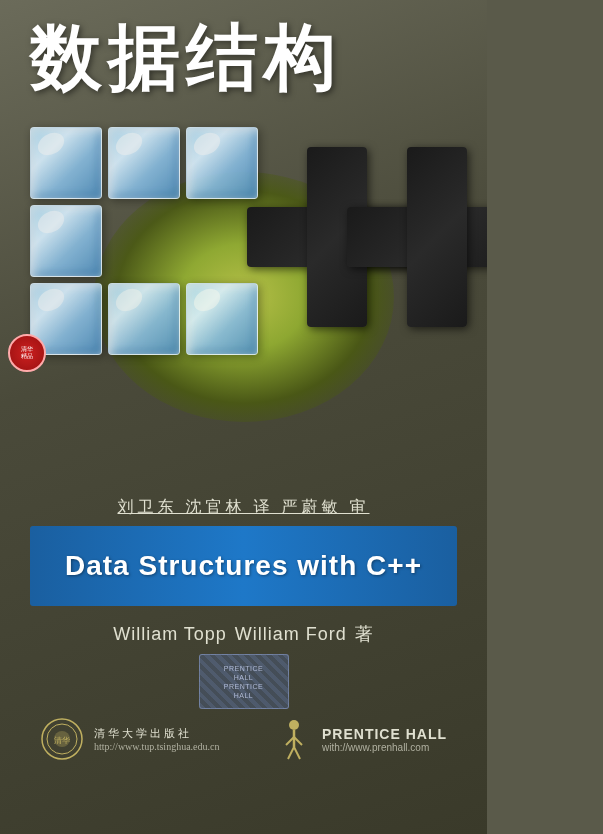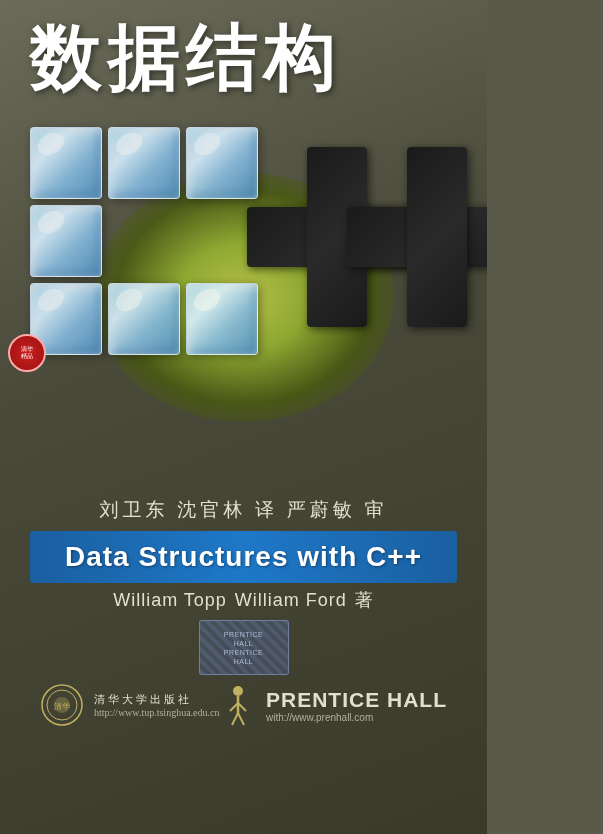--- a/index.html
+++ b/index.html
@@ -158,33 +158,34 @@
     .translators-row {
       display: flex;
       align-items: center;
       justify-content: center;
       gap: 20px;
       margin-bottom: 8px;
     }
 
     .translator-text {
       color: #e0e0d0;
-      font-size: 19px;
+      font-size: 16px;
       font-family: "SimSun", "STSong", serif;
       letter-spacing: 4px;
+      text-decoration: underline;
     }
 
     
     .blue-banner {
       width: 100%;
       background: linear-gradient(90deg, #1a5fa0 0%, #1e78c8 50%, #1a5fa0 100%);
-      padding: 10px 20px;
+      padding: 24px 20px;
       text-align: center;
       border-radius: 3px;
-      margin-bottom: 5px;
+      margin-bottom: 16px;
     }
 
     .banner-text {
       color: #ffffff;
       font-size: 28px;
       font-weight: bold;
       font-family: Arial, sans-serif;
       letter-spacing: 1px;
       text-shadow: 1px 1px 3px rgba(0,0,0,0.4);
     }
@@ -285,21 +286,21 @@
       height: 44px;
     }
 
     .publisher-info-right {
       display: flex;
       flex-direction: column;
     }
 
     .prentice-name {
       color: #e0e0d0;
-      font-size: 21px;
+      font-size: 14px;
       font-weight: bold;
       font-family: Arial, sans-serif;
       letter-spacing: 1px;
     }
 
     .prentice-url {
       color: #b0b0a0;
       font-size: 10px;
       font-family: Arial, sans-serif;
     }

